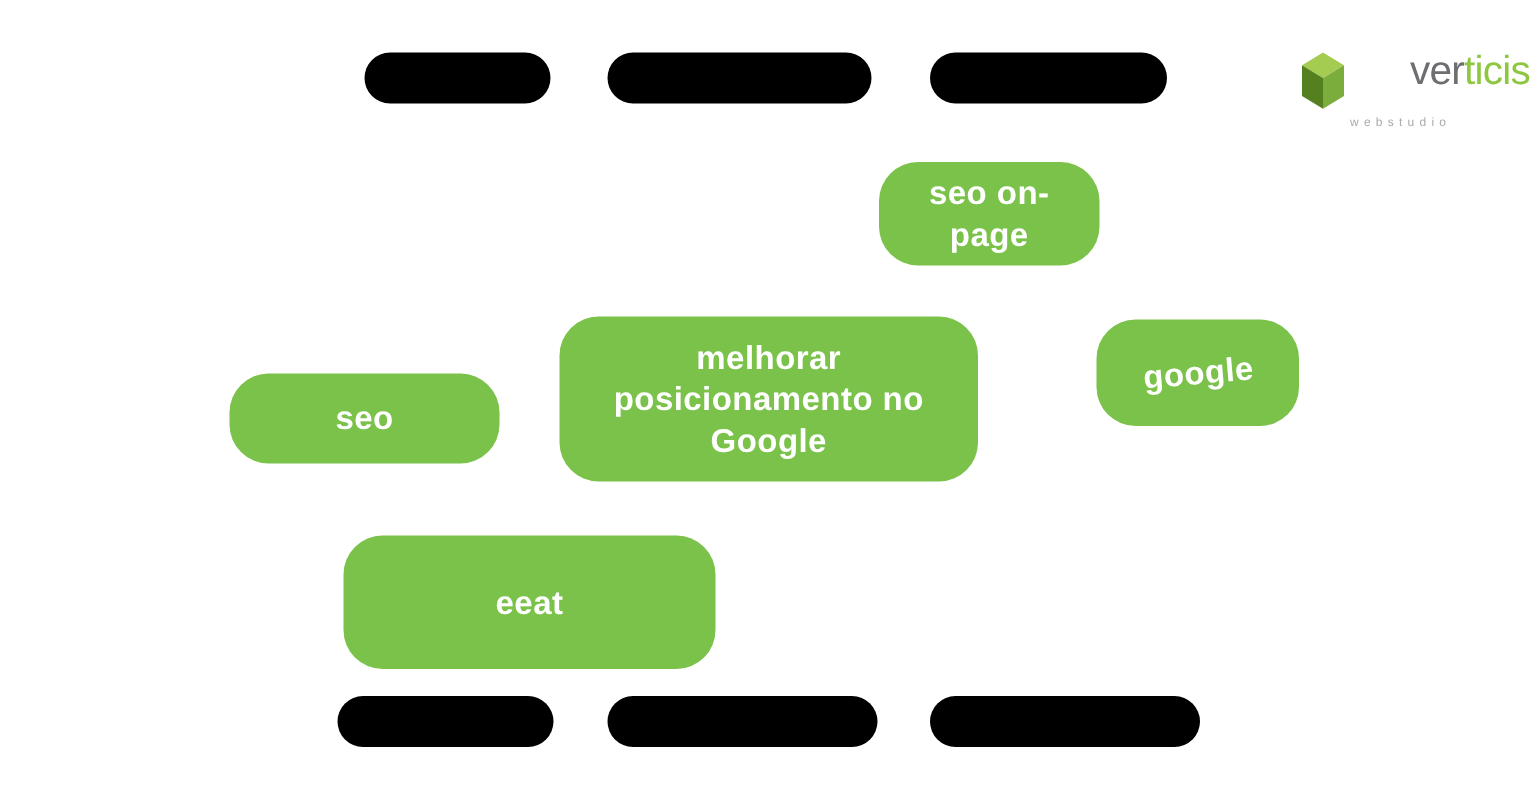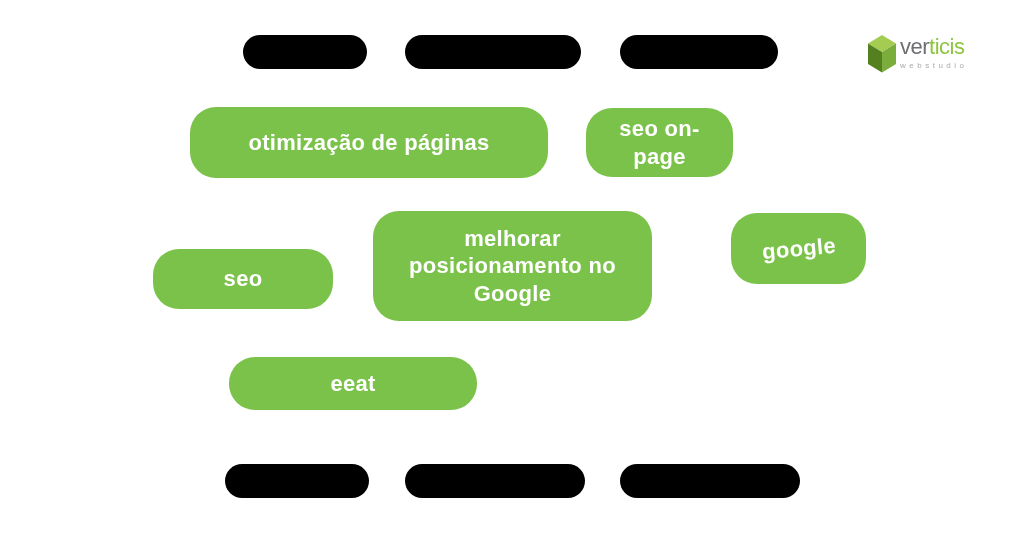--- a/index.html
+++ b/index.html
@@ -34,53 +34,54 @@
     letter-spacing:0.3px;
     padding:0 18px;
   }
   .tilt { transform:rotate(-5deg); }
   
   .k-otimizacao   { left:190px; top:107px; width:358px; height:71px; }
   .k-seo-on-page  { left:586px; top:108px; width:147px; height:69px; }
   .k-melhorar     { left:373px; top:211px; width:279px; height:110px; }
   .k-google       { left:731px; top:213px; width:135px; height:71px; }
   .k-seo          { left:153px; top:249px; width:180px; height:60px; }
-  .k-eeat         { left:229px; top:357px; width:248px; height:53px; }
+  .k-eeat         { left:229px; top:357px; width:248px; height:89px; }
   .k-estrategias  { left:516px; top:355px; width:320px; height:77px; }
   
   .b-top-1    { left:243px; top:35px;  width:124px; }
   .b-top-2    { left:405px; top:35px;  width:176px; }
   .b-top-3    { left:620px; top:35px;  width:158px; }
   .b-bottom-1 { left:225px; top:464px; width:144px; }
   .b-bottom-2 { left:405px; top:464px; width:180px; }
   .b-bottom-3 { left:620px; top:464px; width:180px; }
   
   .logo {
     position:absolute;
     left:868px;
     top:33px;
     display:flex;
     align-items:flex-start;
     gap:4px;
   }
   .logo-cube { display:block; margin-top:2px; }
   .logo-textcol { display:flex; flex-direction:column; }
   .logo-wordmark {
-    font-size:22px;
+    font-size:27px;
     line-height:28px;
     letter-spacing:-0.5px;
     color:#6d6e71;
     font-weight:400;
+    margin-left:40px;
   }
   .logo-wordmark .accent { color:#8dc63f; }
   .logo-subtitle {
     font-size:8px;
     letter-spacing:3.5px;
     color:#a8aaad;
-    margin-top:0;
+    margin-top:16px;
   }
 </style>
 </head>
 <body>
 
 <div class="canvas">
 
   <div class="pill-black b-top-1"></div>
   <div class="pill-black b-top-2"></div>
   <div class="pill-black b-top-3"></div>
@@ -90,23 +91,20 @@
       <polygon points="14,0 28,8.5 14,17 0,8.5" fill="#a3cc51"></polygon>
       <polygon points="0,8.5 14,17 14,37.5 0,29" fill="#55801f"></polygon>
       <polygon points="14,17 28,8.5 28,29 14,37.5" fill="#7aad3c"></polygon>
     </svg>
     <div class="logo-textcol">
       <div class="logo-wordmark"><span>ver</span><span class="accent">ticis</span></div>
       <div class="logo-subtitle">webstudio</div>
     </div>
   </div>
 
-  <div class="pill-green k-otimizacao">
-    <span class="pill-label">otimização de páginas</span>
-  </div>
 
   <div class="pill-green k-seo-on-page">
     <span class="pill-label">seo on-page</span>
   </div>
 
   <div class="pill-green k-melhorar">
     <span class="pill-label">melhorar posicionamento no Google</span>
   </div>
 
   <div class="pill-green k-google">

